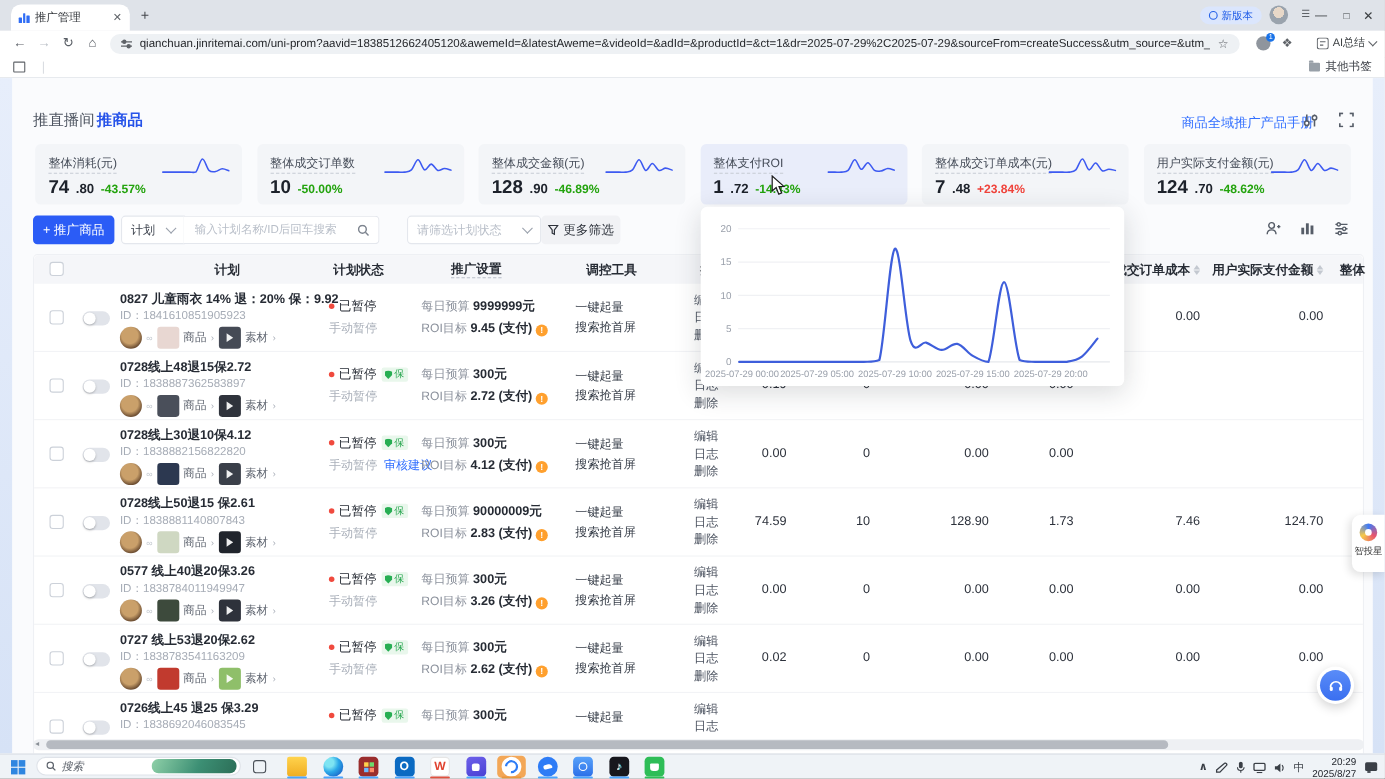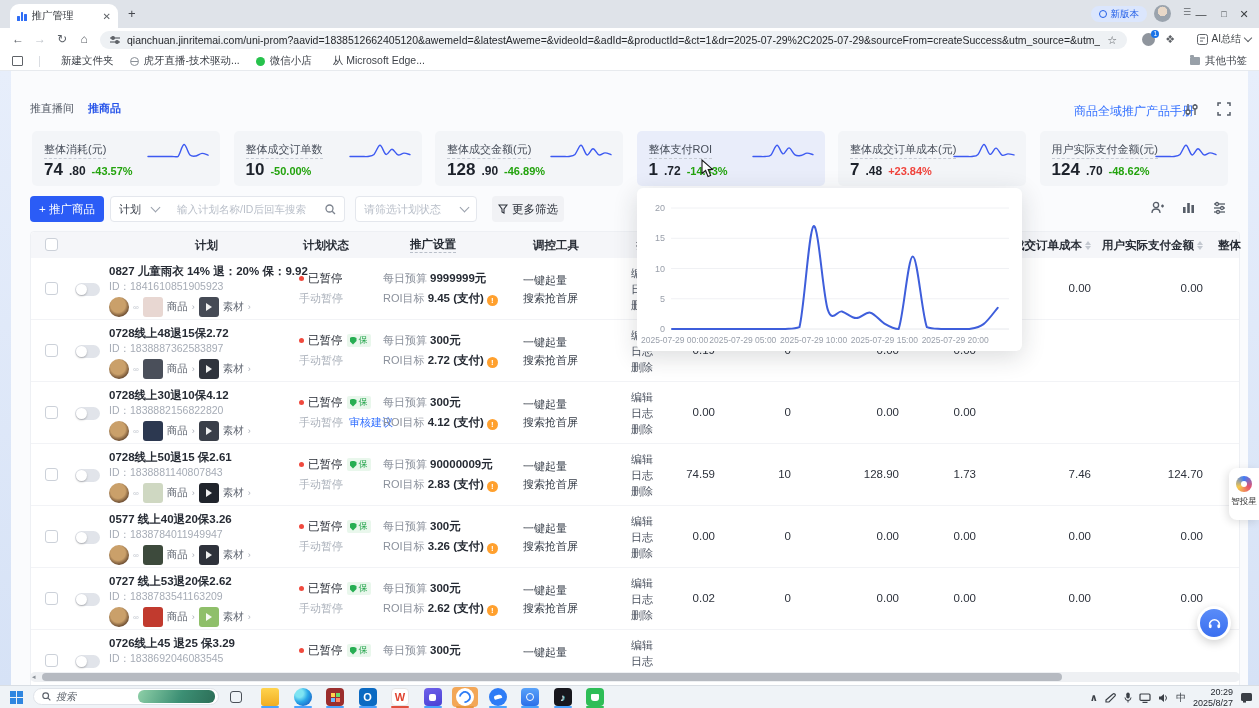--- a/index.html
+++ b/index.html
@@ -45,42 +45,42 @@
   .globe{width:9px;height:9px;border:1px solid #8a9097;border-radius:50%;box-sizing:border-box;position:relative;}
   .globe::after{content:'';position:absolute;left:0;top:3px;width:7px;height:1px;background:#8a9097;}
   .green-dot{width:9px;height:9px;border-radius:50%;background:#27c24c;}
   .winic{width:9px;height:8px;border:1px solid #5f6368;border-radius:1px;position:relative;}
   .bm-right{margin-left:auto;display:flex;gap:5px;align-items:center;}
   
   .pagewrap{position:absolute;top:71px;left:0;width:1259px;height:614px;background:#fafbfd;overflow:hidden;}
   .pagewrap::before,.pagewrap::after{content:'';position:absolute;top:0;bottom:0;width:11px;z-index:7;
         background:linear-gradient(180deg,#e7eefb,#d6e2f6);}
   .pagewrap::before{left:0}.pagewrap::after{right:0}
-  .ptab{position:absolute;top:30px;font-size:11px;color:#4e5561;}
+  .ptab{position:absolute;top:30px;font-size:14px;color:#4e5561;}
   .ptab.active{color:#2653e9;font-weight:700;}
   .manual{position:absolute;top:32px;left:1074px;font-size:12px;color:#3370ff;}
   .hbtn{position:absolute;top:31px;width:16px;height:16px;color:#565d68;}
   .card{position:absolute;top:60px;width:188px;height:55px;background:#f3f5f8;border-radius:5px;box-sizing:border-box;padding:8px 12px;}
   .card.hl{background:#e9edfa;}
   .card-t{font-size:11px;color:#464d59;border-bottom:1px dashed #c6cbd4;padding-bottom:1px;display:inline-block;white-space:nowrap;}
   .card svg{position:absolute;right:10px;top:9px;}
   .card-v{position:absolute;left:12px;top:29px;display:flex;align-items:baseline;gap:6px;}
   .vi{font-size:17px;font-weight:700;color:#1d222b;}
   .vd{font-size:12px;font-weight:700;color:#1d222b;}
   .delta{font-size:11px;font-weight:700;}
   .btn-promote{position:absolute;left:30px;top:125px;width:74px;height:26px;background:#2b5cf6;color:#fff;font-size:11.5px;
                border-radius:4px;display:flex;align-items:center;justify-content:center;}
   .selbox{position:absolute;top:125px;height:26px;background:#fff;border:1px solid #e4e7ed;border-radius:4px;
           display:flex;align-items:center;justify-content:space-between;padding:0 8px;font-size:11px;color:#3c424d;box-sizing:border-box;}
   .sel-plan{left:110px;width:58px;border-radius:4px 0 0 4px;}
   .search-box{position:absolute;left:167px;top:125px;width:178px;height:26px;background:#fff;border:1px solid #e4e7ed;border-left:none;
               border-radius:0 4px 4px 0;display:flex;align-items:center;padding:0 8px;box-sizing:border-box;gap:6px;}
   .search-box input{border:none;outline:none;flex:1;font-size:10.5px;color:#333;background:transparent;min-width:0;font-family:inherit;}
   .search-box input::placeholder{color:#b9bfc9;}
-  .sel-status{left:355px;width:122px;color:#b9bfc9;}
+  .sel-status{left:370px;width:122px;color:#b9bfc9;}
   .chev{width:6px;height:6px;border-right:1.2px solid #9aa1ac;border-bottom:1.2px solid #9aa1ac;transform:rotate(45deg);margin-top:-3px;flex:none;}
   .btn-more{position:absolute;left:492px;top:125px;width:72px;height:26px;background:#f1f2f5;border-radius:4px;
             display:flex;align-items:center;justify-content:center;gap:4px;font-size:11.5px;color:#2d323b;}
   .ti{position:absolute;top:129px;width:16px;height:16px;color:#565d68;}
   
   .table{position:absolute;left:30px;top:160px;width:1210px;background:#fff;border:1px solid #eef0f4;border-radius:4px;box-sizing:border-box;}
   .thead{position:relative;height:26px;background:#f5f6f9;border-radius:4px 4px 0 0;font-size:11.5px;color:#272c35;font-weight:700;}
   .hc{position:absolute;top:0;height:26px;display:flex;align-items:center;justify-content:center;white-space:nowrap;}
   .h-plan{left:78px;width:195px}.h-status{left:245px;width:100px}.h-setting{left:352px;width:100px}
   .h-tools{left:475px;width:100px}.h-actions{left:577px;width:80px}
@@ -236,38 +236,20 @@
           <line x1="3" y1="7" x2="6" y2="7" stroke="#5f6368"></line>
         </svg>
       <span>AI总结</span>
       <span class="chev-s"></span>
     </div>
   </div>
 
   <div class="bmbar">
     <span class="winic"></span>
     <span class="bm-sep"></span>
-    <span id="bm-list" style="display:flex;gap:16px;align-items:center">
-        <span class="bm-item">
-          <span class="bm-ic folder"></span>
-          <span class="bm-lb">新建文件夹</span>
-        </span>
-        <span class="bm-item">
-          <span class="bm-ic globe"></span>
-          <span class="bm-lb">虎牙直播-技术驱动...</span>
-        </span>
-        <span class="bm-item">
-          <span class="bm-ic green-dot"></span>
-          <span class="bm-lb">微信小店</span>
-        </span>
-        <span class="bm-item">
-          <span class="bm-ic folder"></span>
-          <span class="bm-lb">从 Microsoft Edge...</span>
-        </span>
-      </span>
     <span class="bm-right">
       <span class="fold"></span>
       <span>其他书签</span>
     </span>
   </div>
 
   <div class="pagewrap">
     <span class="ptab" style="left:30px">推直播间</span>
     <span class="ptab active" style="left:88px">推商品</span>
     <a class="manual">商品全域推广产品手册</a>

